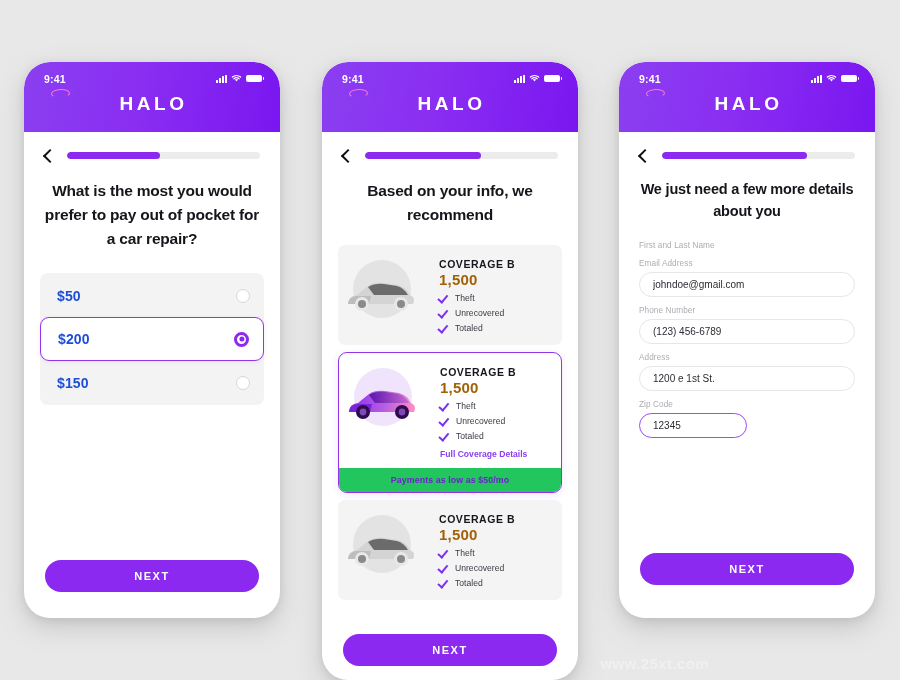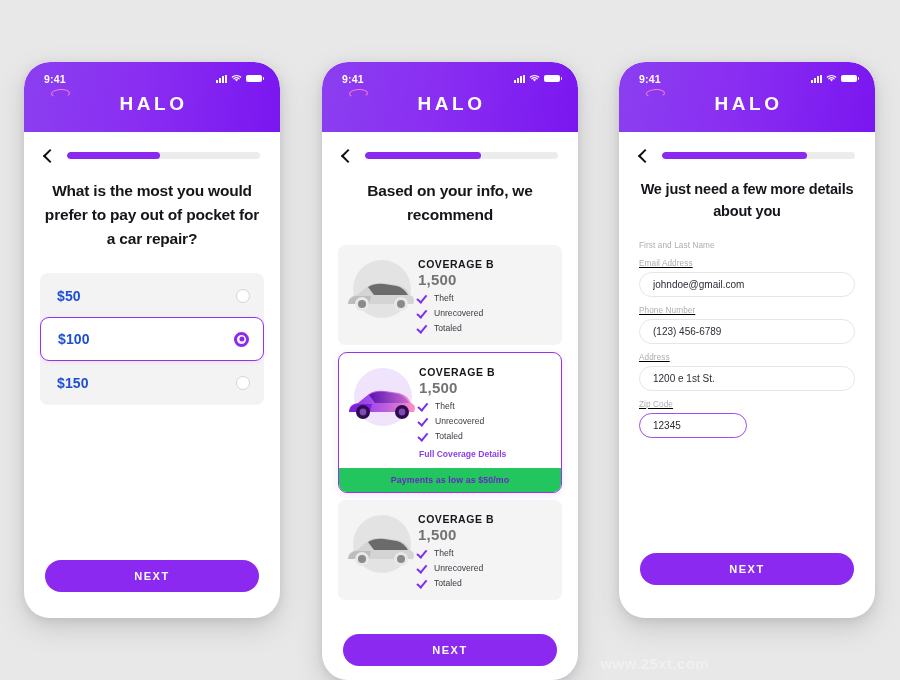--- a/index.html
+++ b/index.html
@@ -251,31 +251,31 @@
   }
   .blob {
     position: absolute;
     left: 9px; top: 4px;
     width: 58px; height: 58px;
     border-radius: 50%;
     background: #e3e3e3;
   }
   .card.active .blob { background: #efe4fb; }
   .carimg { position: absolute; left: 0; top: 18px; width: 74px; height: 42px; }
-  .cardbody { flex: 1; padding-top: 2px; }
+  .cardbody { flex: 1; padding-top: 2px; margin-left: 21px; }
   .cov-name {
     font-size: 10.5px;
     font-weight: bold;
     color: #15151b;
     letter-spacing: .55px;
   }
   .cov-price {
     font-size: 15px;
     font-weight: bold;
-    color: #737373;
+    color: #a16207;
     margin-top: 1px;
     letter-spacing: .2px;
   }
   .feat {
     display: flex;
     align-items: center;
     gap: 7px;
     margin-top: 5px;
     font-size: 8.6px;
     color: #3a3a44;
@@ -308,21 +308,21 @@
     text-align: center;
     padding: 7px 0;
     font-size: 8.8px;
     font-weight: bold;
     color: #6d24c9;
     letter-spacing: .1px;
   }
 
   
   .form { padding: 18px 20px 0 20px; }
-  .field + .field { margin-top: 9px; text-decoration: underline; }
+  .field + .field { margin-top: 9px; }
   .flabel {
     font-size: 8.2px;
     color: #adadb4;
     margin-bottom: 4px;
     display: block;
     letter-spacing: .1px;
   }
   .finput {
     width: 100%;
     height: 25px;
@@ -392,21 +392,21 @@
     </div>
 
     <div class="title">What is the most you would prefer to pay out of pocket for a car repair?</div>
 
     <div class="opts">
       <div class="opt">
         <span class="lbl">$50</span>
         <span class="radio"></span>
       </div>
       <div class="opt selected">
-        <span class="lbl">$100</span>
+        <span class="lbl">$200</span>
         <span class="radio"></span>
       </div>
       <div class="opt">
         <span class="lbl">$150</span>
         <span class="radio"></span>
       </div>
     </div>
 
     <button class="next next-1">NEXT</button>
   </div>

